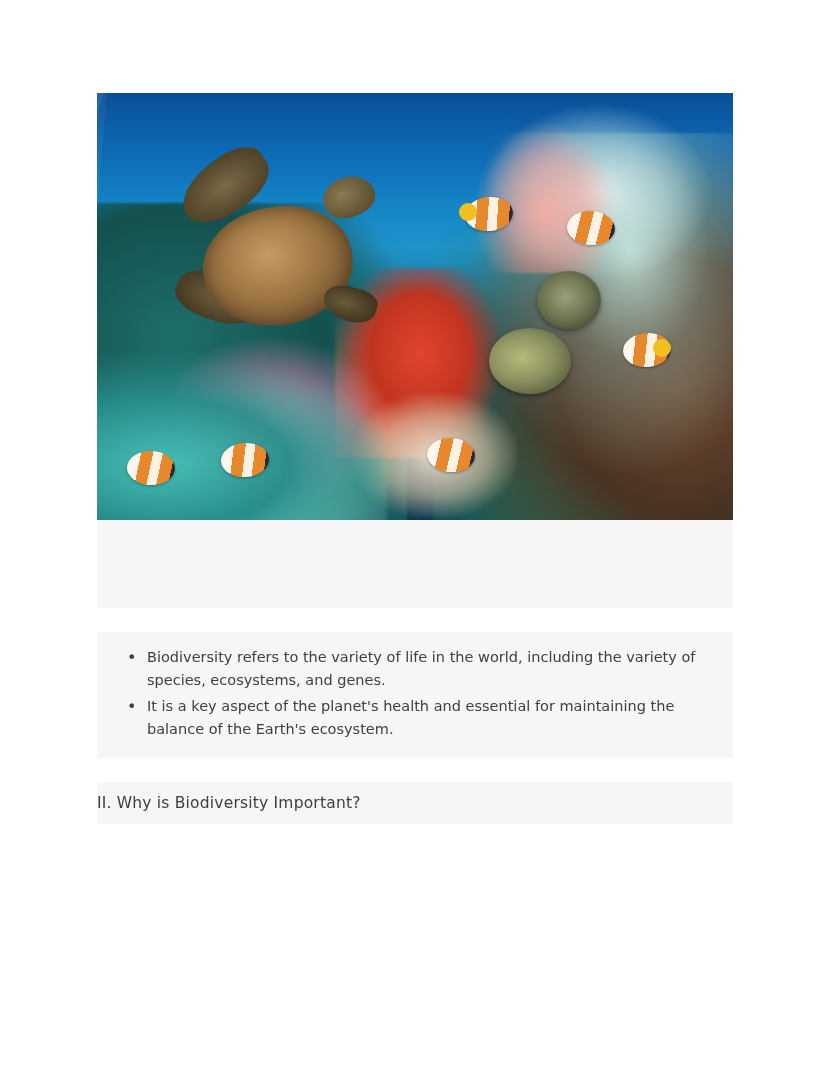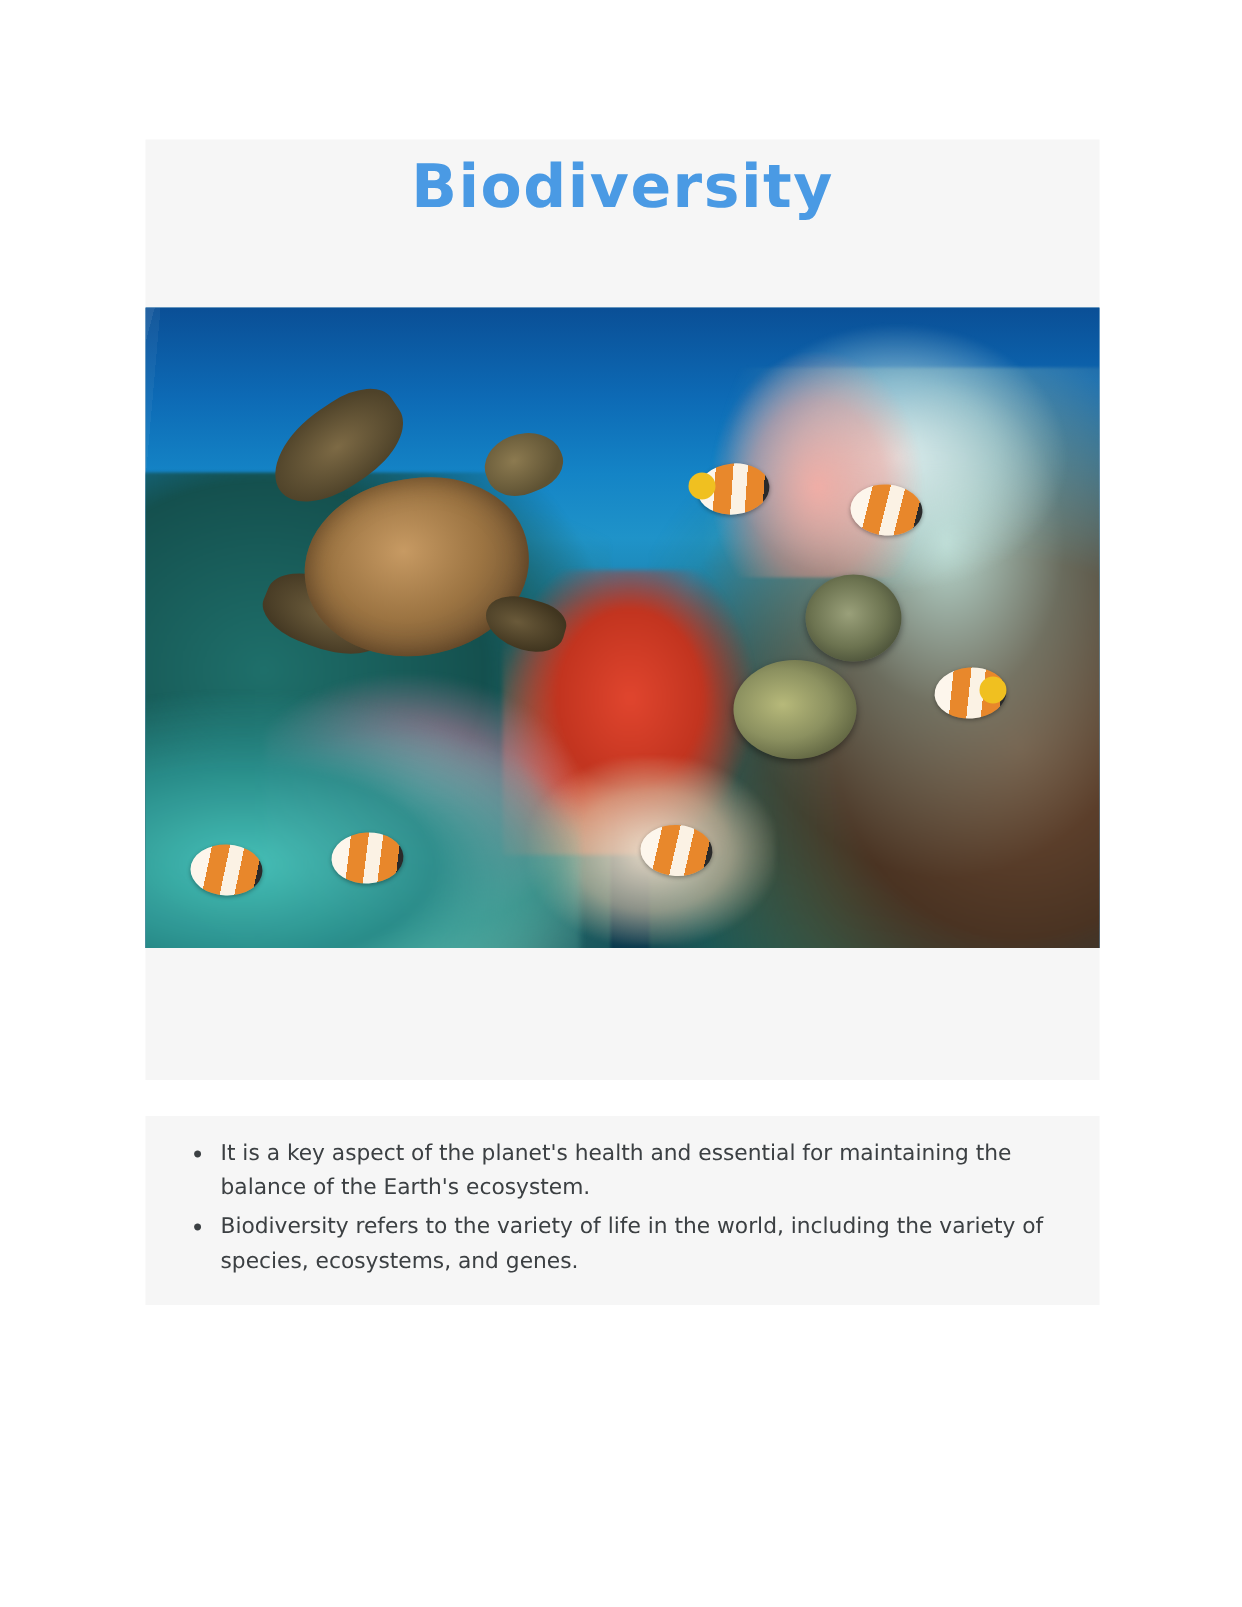--- a/index.html
+++ b/index.html
@@ -285,23 +285,20 @@
     font-size: 16px;
     color: #3c4043;
   }
 </style>
 </head>
 <body>
 
 <div class="page">
   <div class="doc-body">
 
-    <div class="title-block">
-      <h1 class="doc-title">Biodiversity</h1>
-    </div>
 
     <div class="hero-wrap">
       <div class="reef"></div>
       <div class="rays"></div>
       <div class="reef-left"></div>
       <div class="reef-right"></div>
       <div class="coral-white"></div>
       <div class="sea-fan"></div>
       <div class="coral-red"></div>
       <div class="coral-pink"></div>
@@ -328,22 +325,25 @@
       <div class="fish bfish" style="left:30px; top:358px; transform: rotate(2deg);"></div>
     </div>
 
     <div class="spacer-band"></div>
     <div class="spacer-band"></div>
 
     <div class="gap"></div>
 
     <div class="bullets-band">
       <ul class="bullets">
+        <li>Biodiversity refers to the variety of life in the world, including the variety of species, ecosystems, and genes.</li>
         <li>It is a key aspect of the planet's health and essential for maintaining the balance of the Earth's ecosystem.</li>
-        <li>Biodiversity refers to the variety of life in the world, including the variety of species, ecosystems, and genes.</li>
       </ul>
     </div>
 
     <div class="gap"></div>
 
+    <div class="section-band tight">
+      <p class="heading">II. Why is Biodiversity Important?</p>
+    </div>
 
   </div>
 </div>
 
 </body></html>

